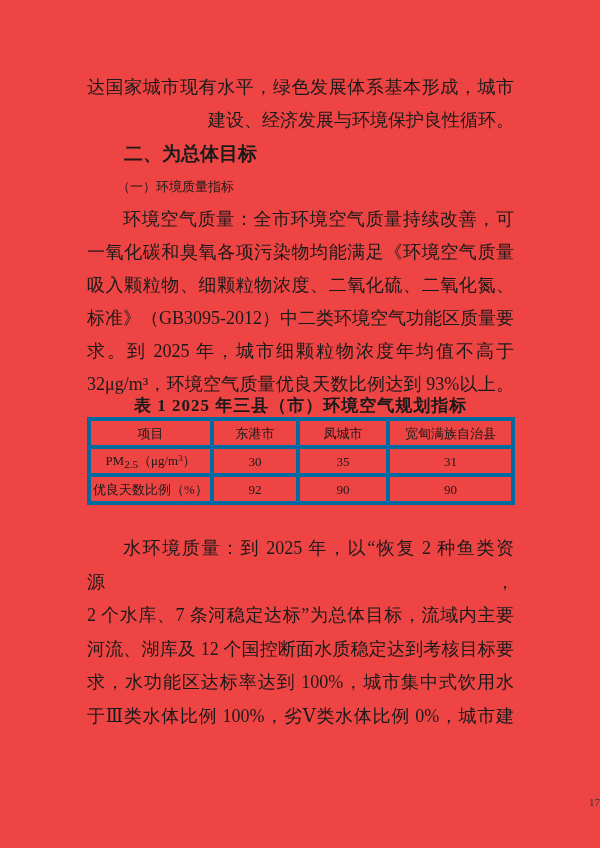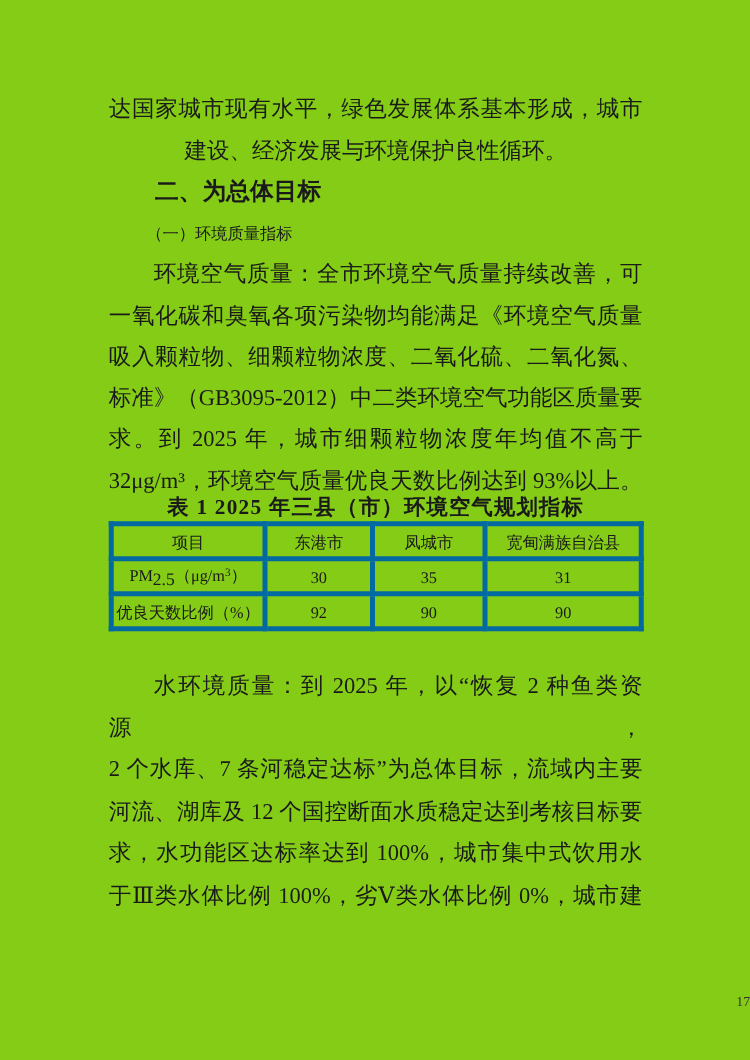--- a/index.html
+++ b/index.html
@@ -1,37 +1,37 @@
 <!DOCTYPE html>
 <html><head>
 <meta charset="utf-8">
 <style>
   html, body { margin: 0; padding: 0; background: #ffffff; }
   .page {
     position: relative;
     width: 600px;
     height: 848px;
-    background: #84cc16;
+    background: #ef4444;
     overflow: hidden;
     font-family: "Liberation Serif", "DejaVu Serif", serif;
     color: #1a1a1a;
   }
   .content {
     position: absolute;
     left: 87px;
     top: 0;
     width: 427px;
     padding-top: 71px;
   }
   .para { margin: 0; }
   .line {
     font-size: 18px;
     line-height: 33px;
     white-space: nowrap;
-    text-align: center;
+    text-align: right;
   }
   .just {
     white-space: normal;
     text-align: justify;
     text-align-last: justify;
   }
   .indent { text-indent: 36px; }
   .heading {
     font-family: "Liberation Sans", "DejaVu Sans", sans-serif;
     font-weight: bold;
@@ -66,21 +66,21 @@
     vertical-align: middle;
     font-size: 13px;
     line-height: 15px;
     padding: 0;
     overflow: hidden;
   }
   .c1 { width: 123px; }
   .c2 { width: 86px; }
   .c3 { width: 90px; }
   .c4 { width: 125px; }
-  sub.pm { font-size: 14px; vertical-align: -3px; }
+  sub.pm { font-size: 11px; vertical-align: -3px; }
   sup.pm { font-size: 9px; vertical-align: 4px; }
   .water { margin-top: 27px; }
   .water .line { line-height: 33.5px; }
   .footer {
     position: absolute;
     left: 0;
     right: 0;
     top: 796px;
     text-align: right;
     font-size: 11px;

